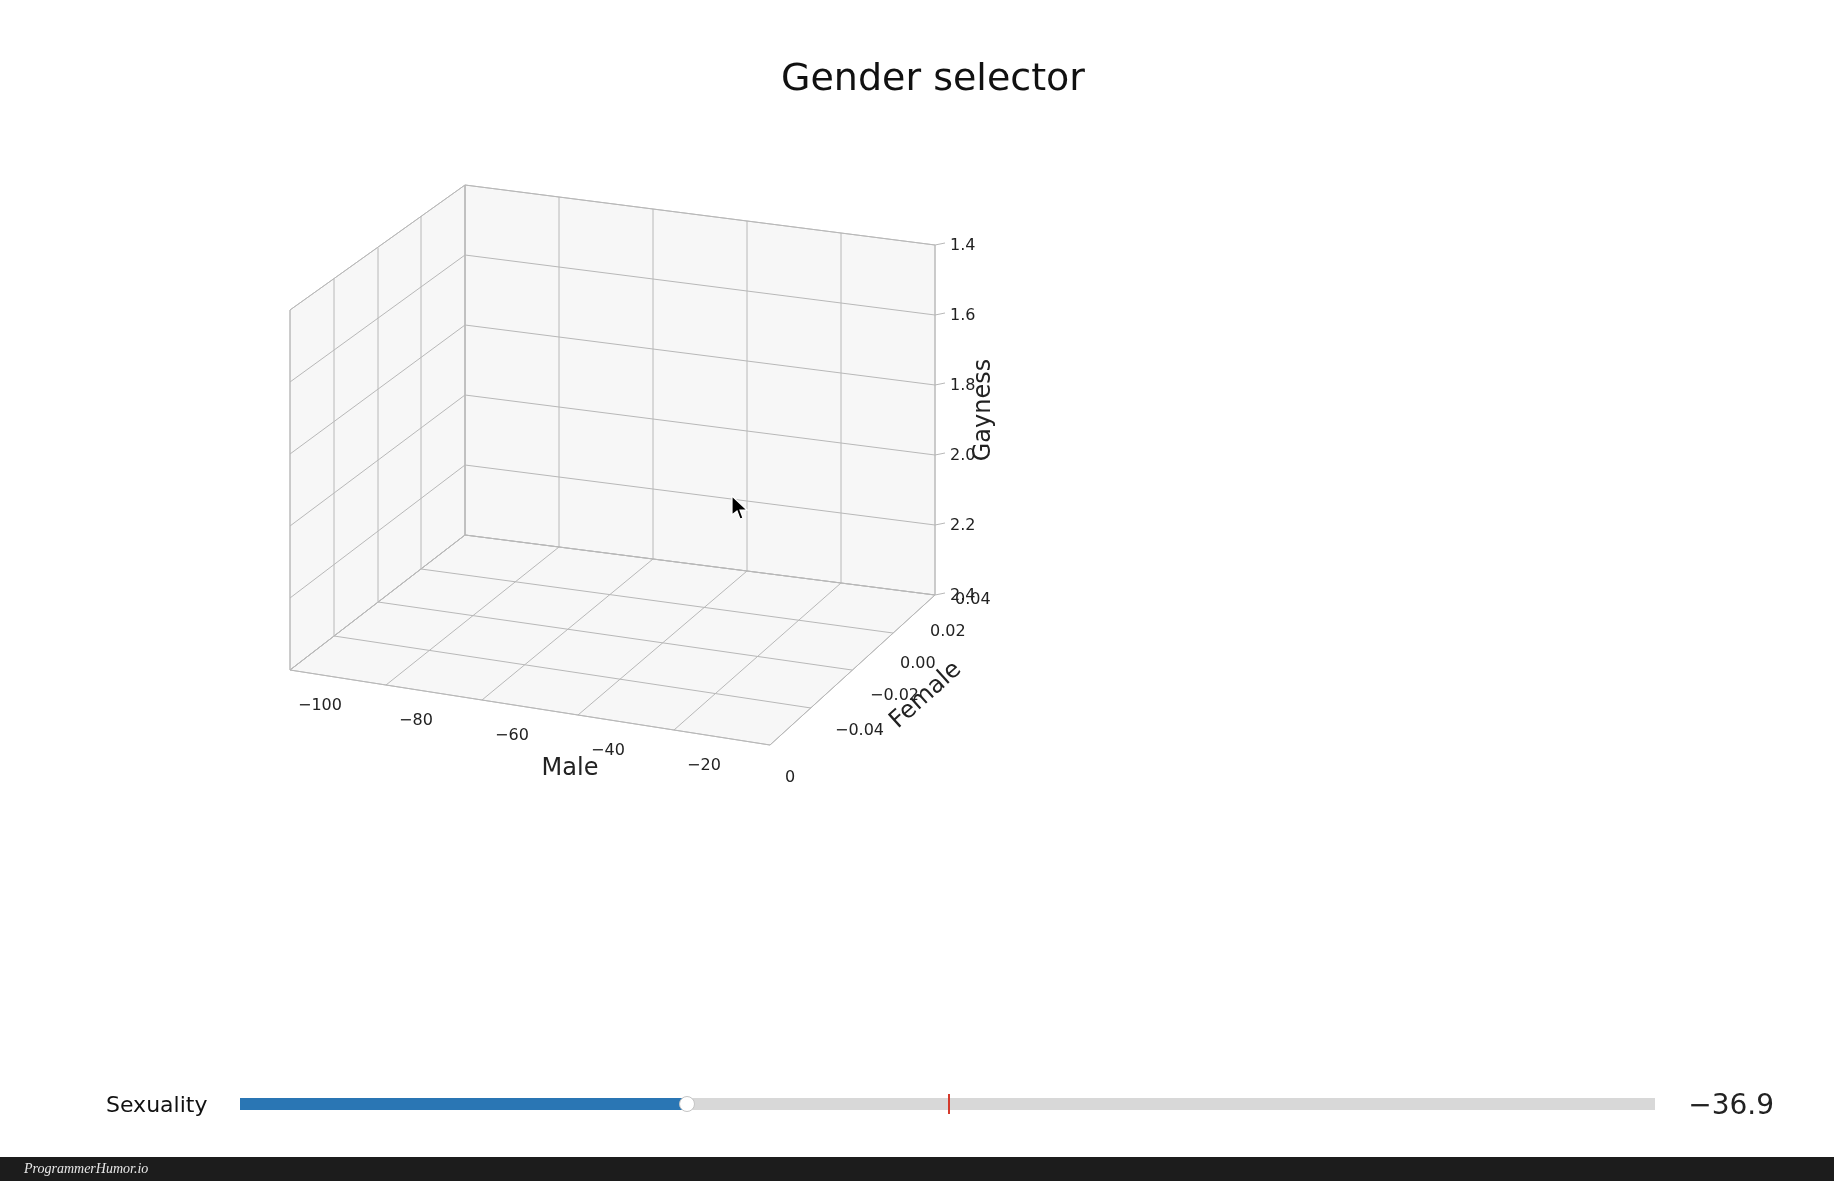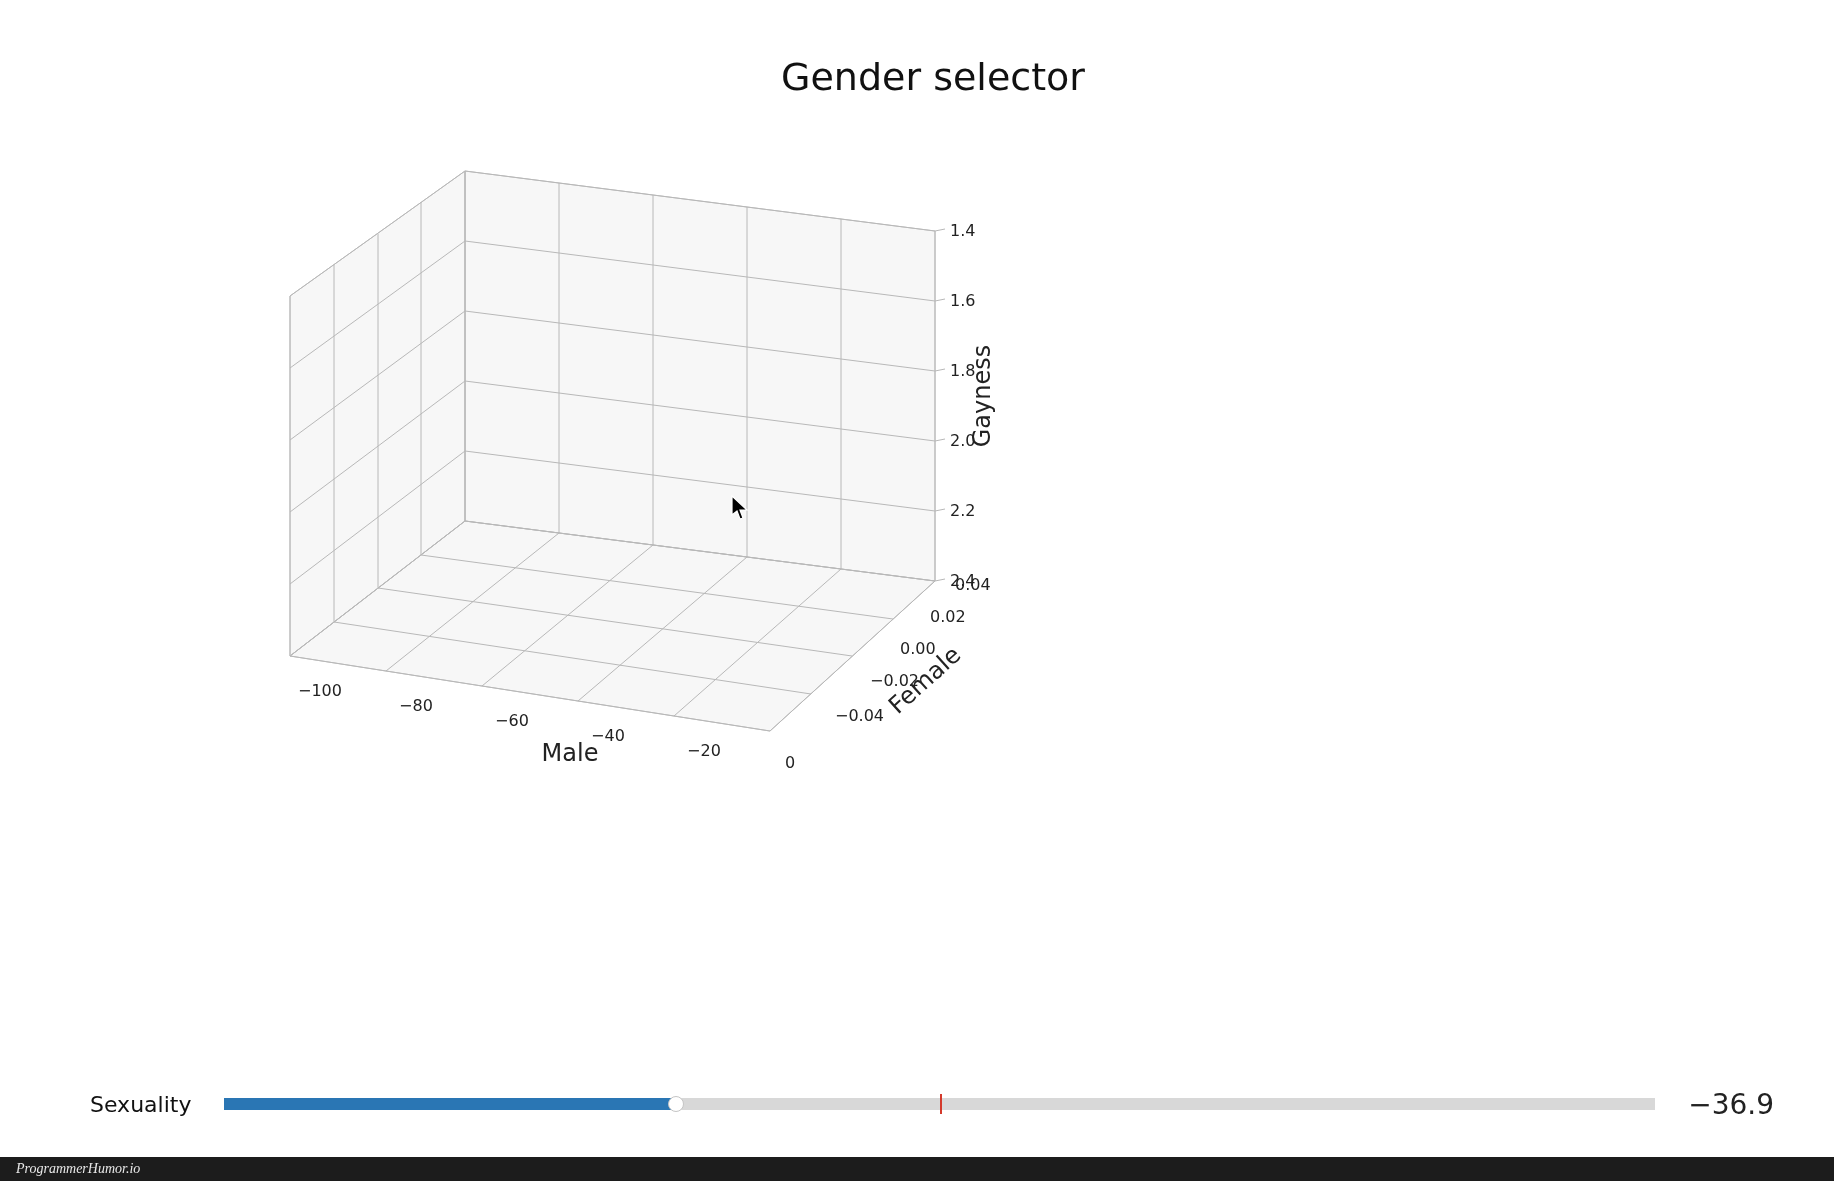--- a/index.html
+++ b/index.html
@@ -17,34 +17,34 @@
     top: 55px;
     left: 0;
     width: 100%;
     text-align: center;
     font-size: 38px;
     color: #111;
     margin-left: 16px;
   }
   .plot3d {
     position: absolute;
-    top: 156px;
+    top: 170px;
     left: 290px;
     width: 700px;
     height: 620px;
   }
   .plot3d svg { width: 100%; height: 100%; overflow: visible; }
   .panel { fill: #f2f2f2; fill-opacity: 0.6; stroke: none; }
   .gridline { stroke: #b8b8b8; stroke-width: 1; fill: none; }
   .edge { stroke: #c0c0c0; stroke-width: 1; fill: none; }
   .tick-text { font-size: 16px; fill: #222; }
   .axis-label { font-size: 24px; fill: #222; }
   .slider-row {
     position: absolute;
-    left: 90px;
+    left: 106px;
     right: 60px;
     bottom: 62px;
     height: 30px;
     display: flex;
     align-items: center;
     gap: 33px;
   }
   .slider-label {
     font-size: 22px;
     color: #111;
@@ -91,21 +91,21 @@
     left: 0; right: 0; bottom: 0;
     height: 24px;
     background: #1c1c1c;
   }
   .watermark-text {
     color: #e8e8e8;
     font-size: 14px;
     font-style: italic;
     font-family: Georgia, serif;
     line-height: 24px;
-    padding-left: 16px;
+    padding-left: 24px;
   }
   .cursor {
     position: absolute;
     width: 20px;
     height: 26px;
     pointer-events: none;
   }
 </style>
 </head>
 <body>

